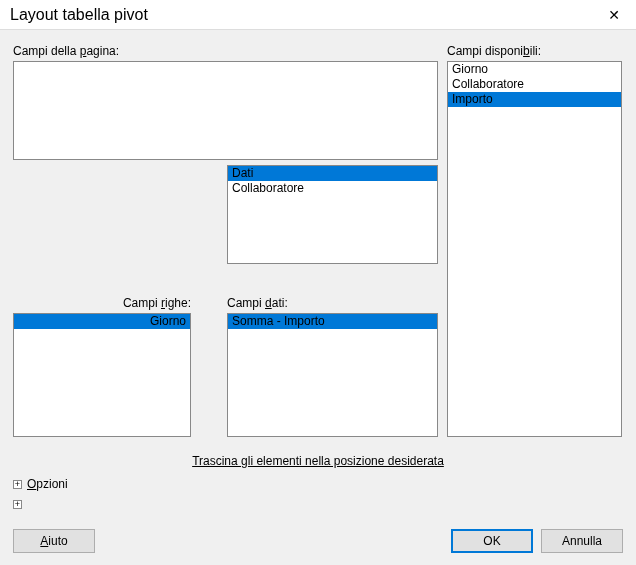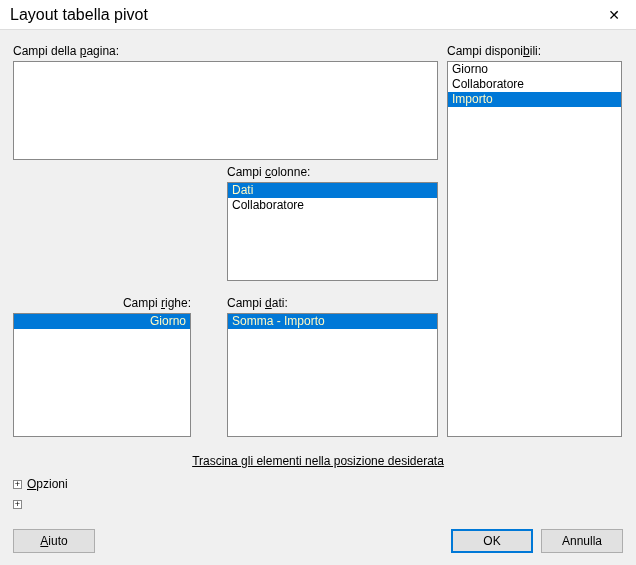--- a/index.html
+++ b/index.html
@@ -45,21 +45,21 @@
     overflow: auto;
   }
   .listbox .item {
     padding: 0 4px;
     height: 15px;
     line-height: 15px;
     white-space: nowrap;
   }
   .listbox .item.selected {
     background: #0078d7;
-    color: #fef9c3;
+    color: #000000;
   }
   
   .sec { position: absolute; }
   .sec-page   { left: 13px; top: 14px; width: 425px; }
   .sec-page .listbox { height: 99px; }
   .sec-cols   { left: 227px; top: 135px; width: 211px; }
   .sec-cols .listbox { height: 99px; }
   .sec-rows   { left: 13px; top: 266px; width: 178px; text-align: right; }
   .sec-rows .listbox { height: 124px; }
   .sec-data   { left: 227px; top: 266px; width: 211px; }
@@ -131,21 +131,20 @@
 </div>
 
 <div class="content">
 
   <div class="sec sec-page">
     <span class="lbl"><span>Campi della </span><span class="underline">p</span><span>agina:</span></span>
     <div class="listbox"></div>
   </div>
 
   <div class="sec sec-cols">
-    <span class="lbl"><span>Campi </span><span class="underline">c</span><span>olonne:</span></span>
     <div class="listbox">
         <div class="item selected">Dati</div>
         <div class="item">Collaboratore</div>
       </div>
   </div>
 
   <div class="sec sec-rows">
     <span class="lbl"><span>Campi </span><span class="underline">r</span><span>ighe:</span></span>
     <div class="listbox">
         <div class="item selected">Giorno</div>

